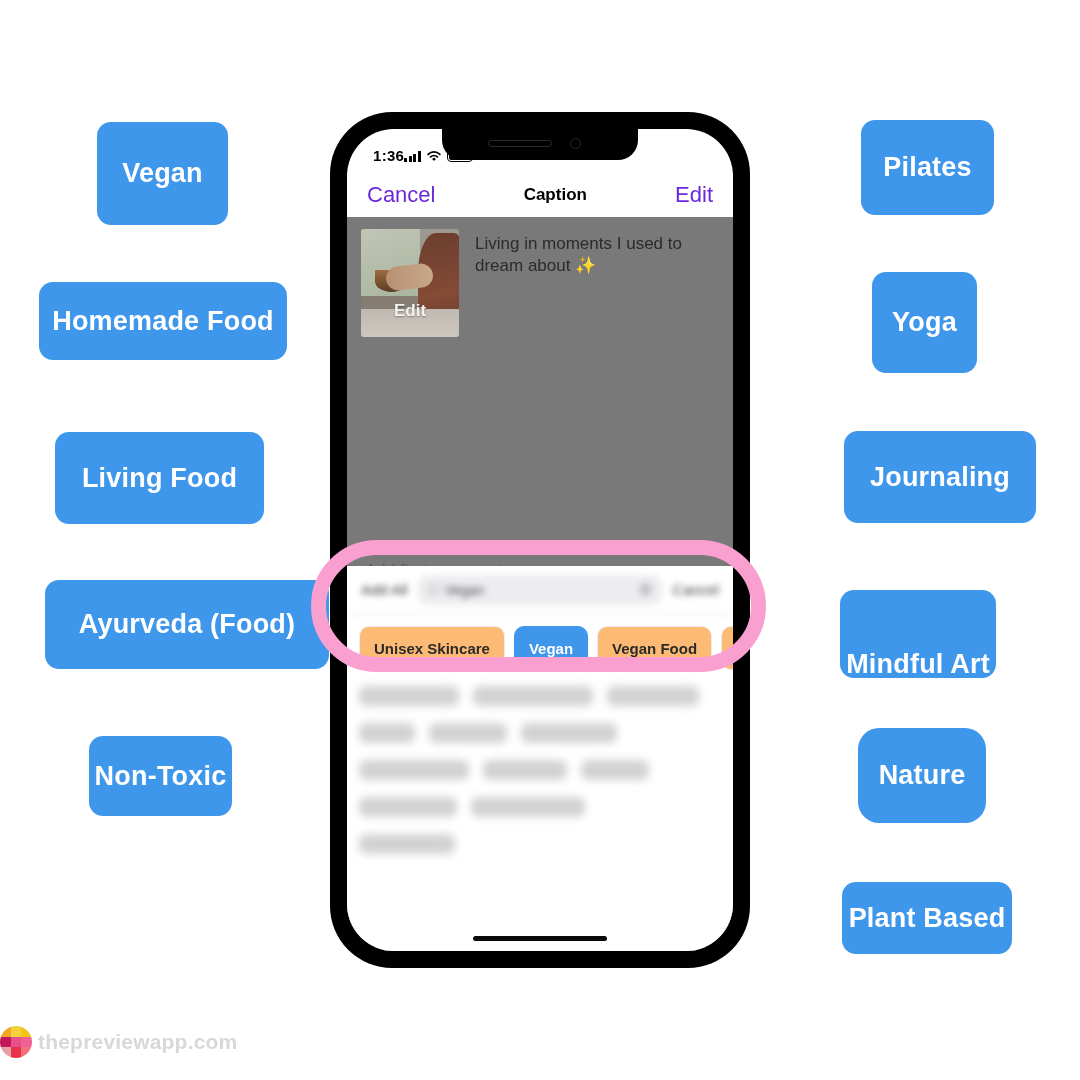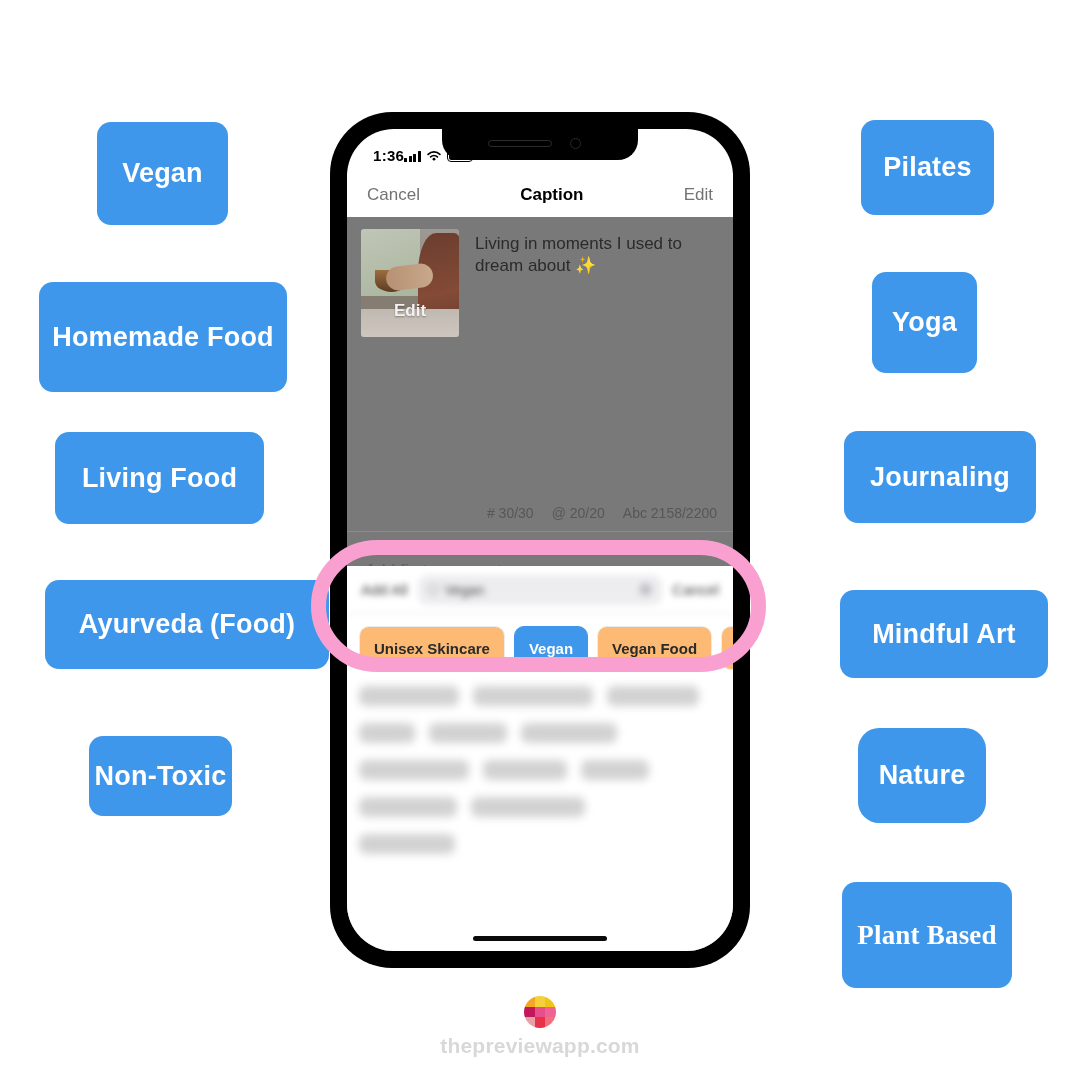--- a/index.html
+++ b/index.html
@@ -104,21 +104,21 @@
   }
 
   
   #navbar {
     position: absolute; top: 44px; left: 0; right: 0; height: 44px;
     display: flex; align-items: center; justify-content: space-between;
     padding: 0 20px; background: #fff;
     border-bottom: 0;
     z-index: 15;
   }
-  #navbar .side { font-size: 17px; color: #737373; text-align: right; }
+  #navbar .side { font-size: 22px; color: #6d28d9; text-align: right; }
   #navbar .title { font-size: 17px; font-weight: bold; color: #000; }
 
   
   #dim {
     position: absolute; top: 88px; left: 0; right: 0; bottom: 0;
     background: #797979;
     z-index: 5;
   }
   #caption-row { display: flex; padding: 12px 14px 0 14px; gap: 16px; }
   #thumb {
@@ -226,21 +226,21 @@
     width: 455px; height: 132px;
     border: 15px solid #F9A0D0;
     border-radius: 66px;
     z-index: 60;
     pointer-events: none;
   }
 
   
   #footer {
     position: absolute; left: 0; right: 0; bottom: 22px;
-    display: flex; flex-direction: column; align-items: center; gap: 6px;
+    display: flex; flex-direction: row; align-items: center; gap: 6px;
   }
   #logo {
     width: 32px; height: 32px; border-radius: 50%;
     overflow: hidden;
     display: grid;
     grid-template-columns: repeat(3, 1fr);
     grid-template-rows: repeat(3, 1fr);
   }
   #logo span { display: block; }
   #wm {
@@ -248,21 +248,21 @@
   }
 </style>
 </head>
 <body>
 
 <div id="stage">
 
   <div class="tag-btn" style="left:97px; top:122px; width:131px; height:103px;">
     <span>Vegan</span>
   </div>
-  <div class="tag-btn" style="left:39px; top:282px; width:248px; height:110px;">
+  <div class="tag-btn" style="left:39px; top:282px; width:248px; height:78px;">
     <span>Homemade Food</span>
   </div>
   <div class="tag-btn" style="left:55px; top:432px; width:209px; height:92px;">
     <span>Living Food</span>
   </div>
   <div class="tag-btn" style="left:45px; top:580px; width:284px; height:89px;">
     <span>Ayurveda (Food)</span>
   </div>
   <div class="tag-btn" style="left:89px; top:736px; width:143px; height:80px;">
     <span>Non-Toxic</span>
@@ -270,27 +270,27 @@
 
   <div class="tag-btn" style="left:861px; top:120px; width:133px; height:95px;">
     <span>Pilates</span>
   </div>
   <div class="tag-btn" style="left:872px; top:272px; width:105px; height:101px;">
     <span>Yoga</span>
   </div>
   <div class="tag-btn" style="left:844px; top:431px; width:192px; height:92px;">
     <span>Journaling</span>
   </div>
-  <div class="tag-btn" style="left:840px; top:590px; width:208px; height:88px;">
+  <div class="tag-btn" style="left:840px; top:590px; width:156px; height:88px;align-items:flex-end;">
     <span>Mindful Art</span>
   </div>
   <div class="tag-btn" style="left:858px; top:728px; width:128px; height:95px;border-radius:21px;">
     <span>Nature</span>
   </div>
-  <div class="tag-btn" style="left:842px; top:882px; width:170px; height:106px;font-family:Liberation Serif, serif;">
+  <div class="tag-btn" style="left:842px; top:882px; width:170px; height:72px;">
     <span>Plant Based</span>
   </div>
 
   <div id="phone">
     <div id="screen">
 
       <div id="notch">
         <div class="speaker"></div>
         <div class="camera"></div>
       </div>
@@ -333,25 +333,20 @@
             <span class="ph-person"></span>
             <span class="ph-bowl"></span>
             <span class="ph-arm"></span>
             <span class="ph-floor"></span>
             <span class="ph-tint"></span>
             <span class="edit">Edit</span>
           </div>
           <div id="caption-text">Living in moments I used to dream about ✨</div>
         </div>
 
-        <div id="counters">
-          <span># 30/30</span>
-          <span>@ 20/20</span>
-          <span>Abc 2158/2200</span>
-        </div>
 
         <div id="comment-row">Add first comment</div>
 
         <div id="hashtags-label">Hashtags</div>
       </div>
 
       <div id="sheet">
 
         <div id="search-row">
           <span class="addall">Add All</span>

